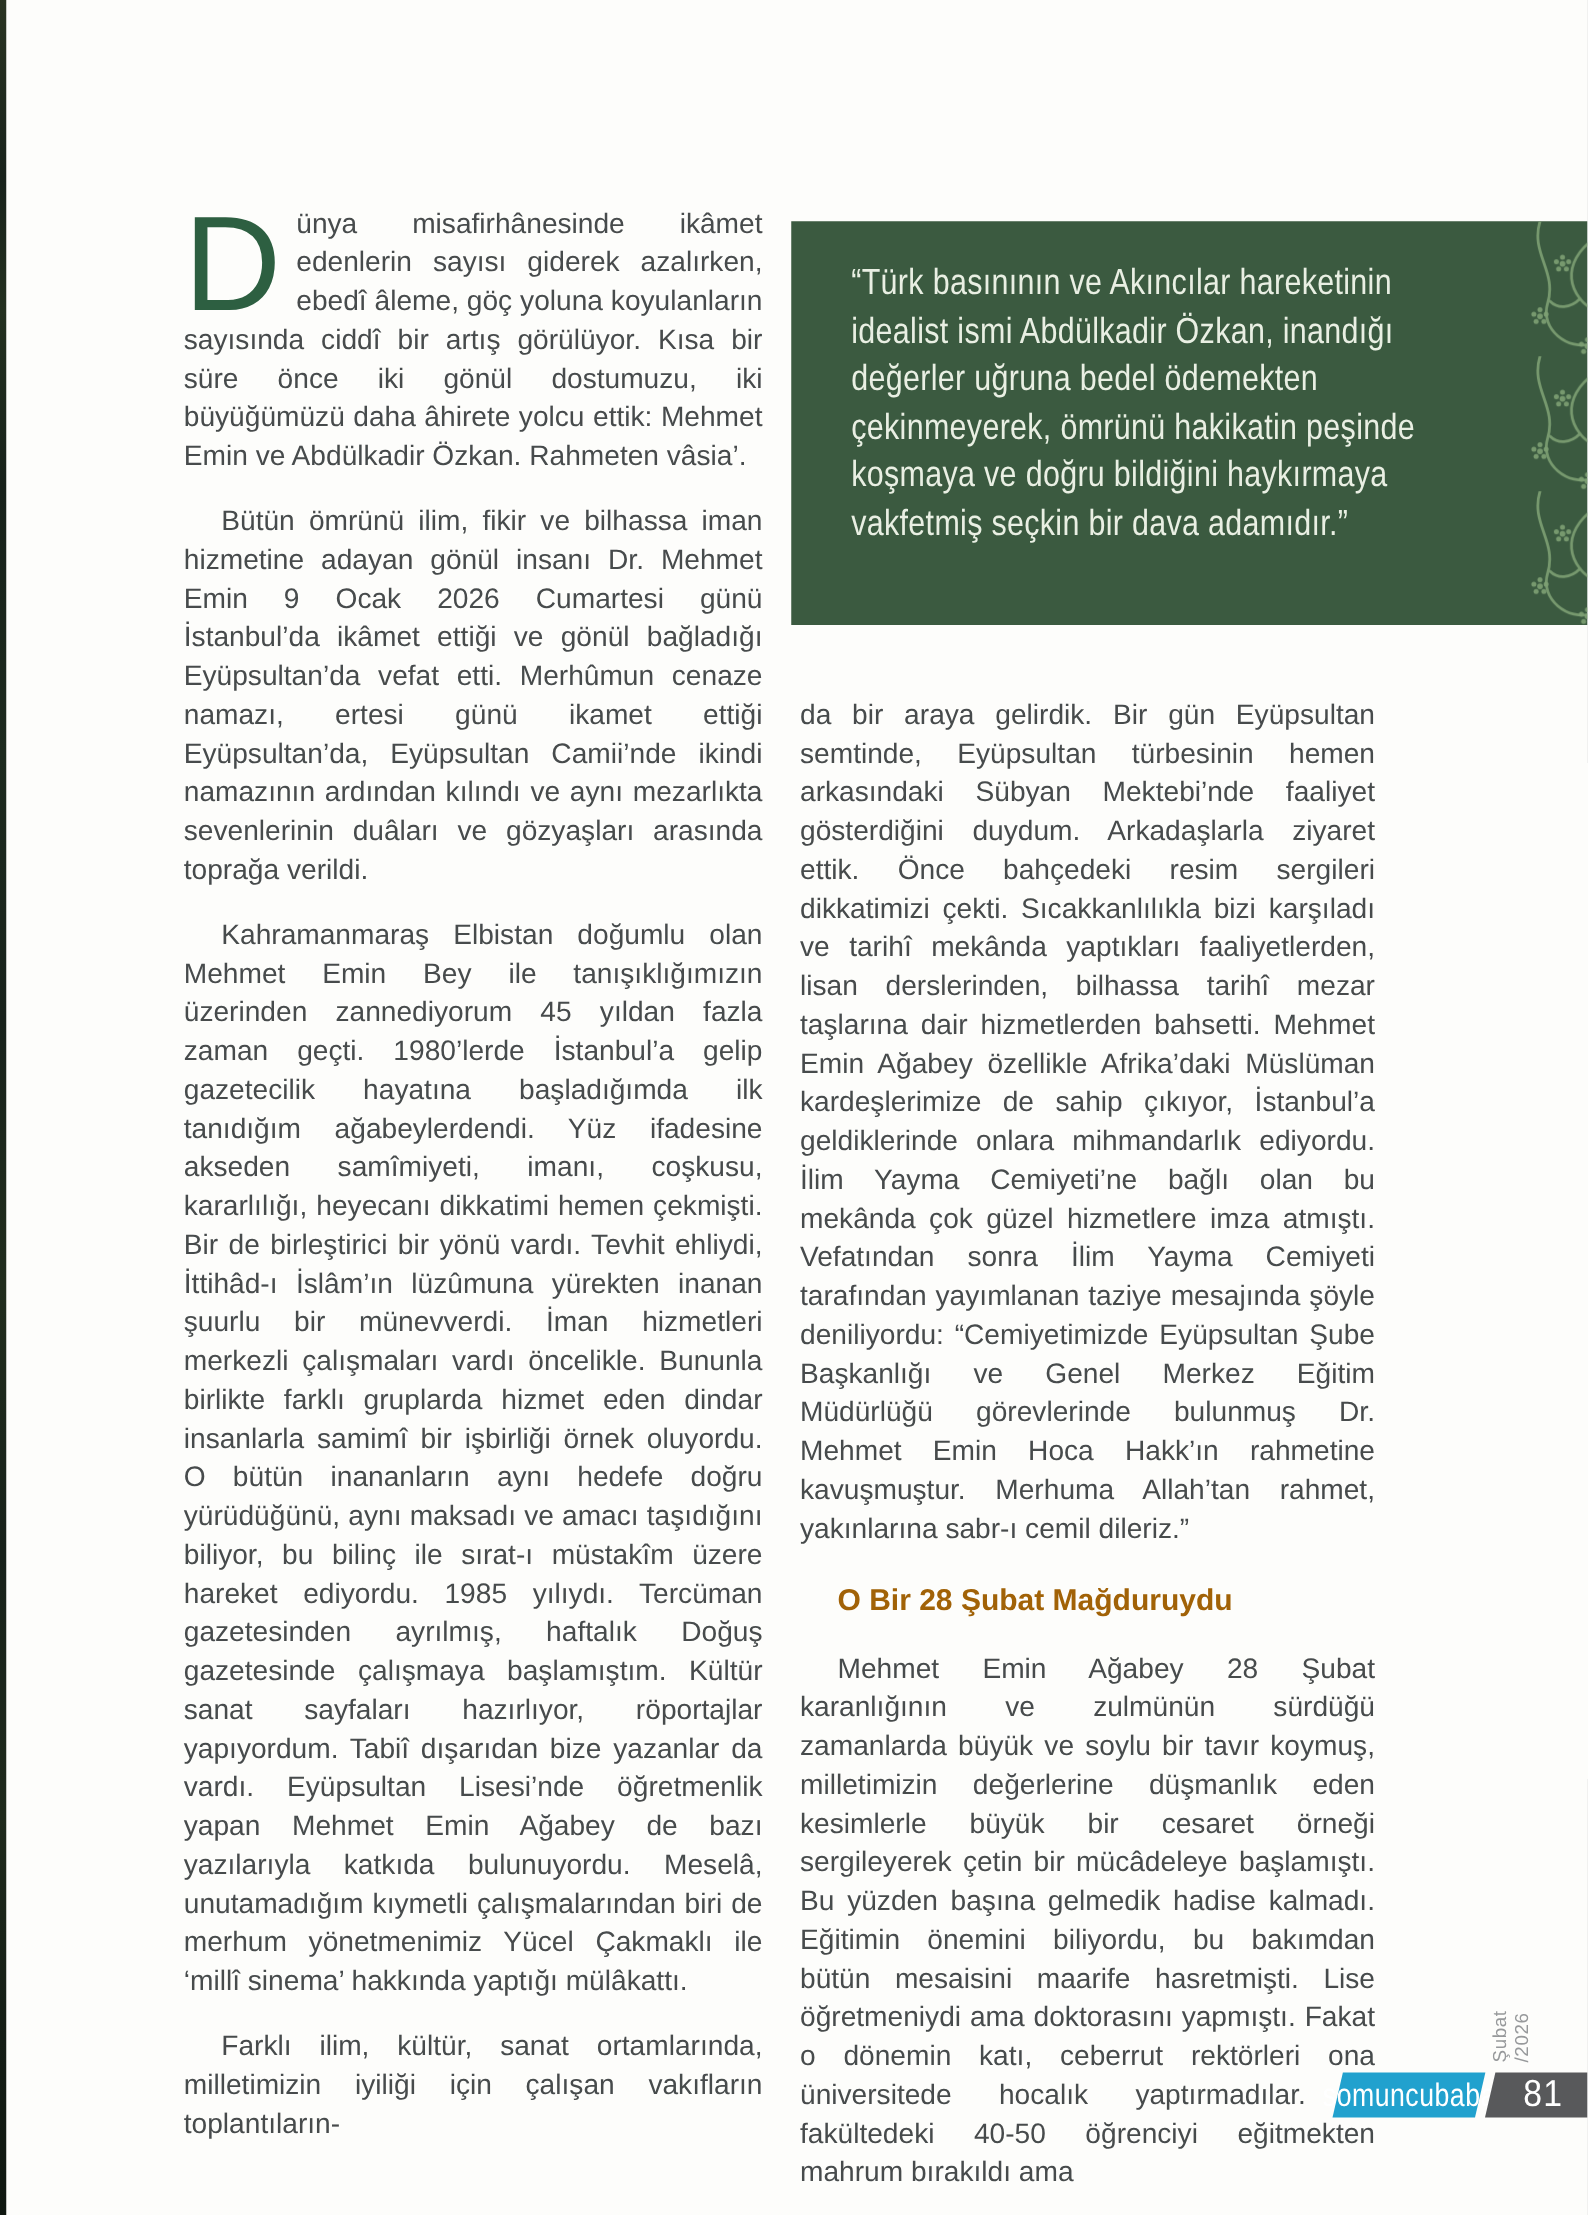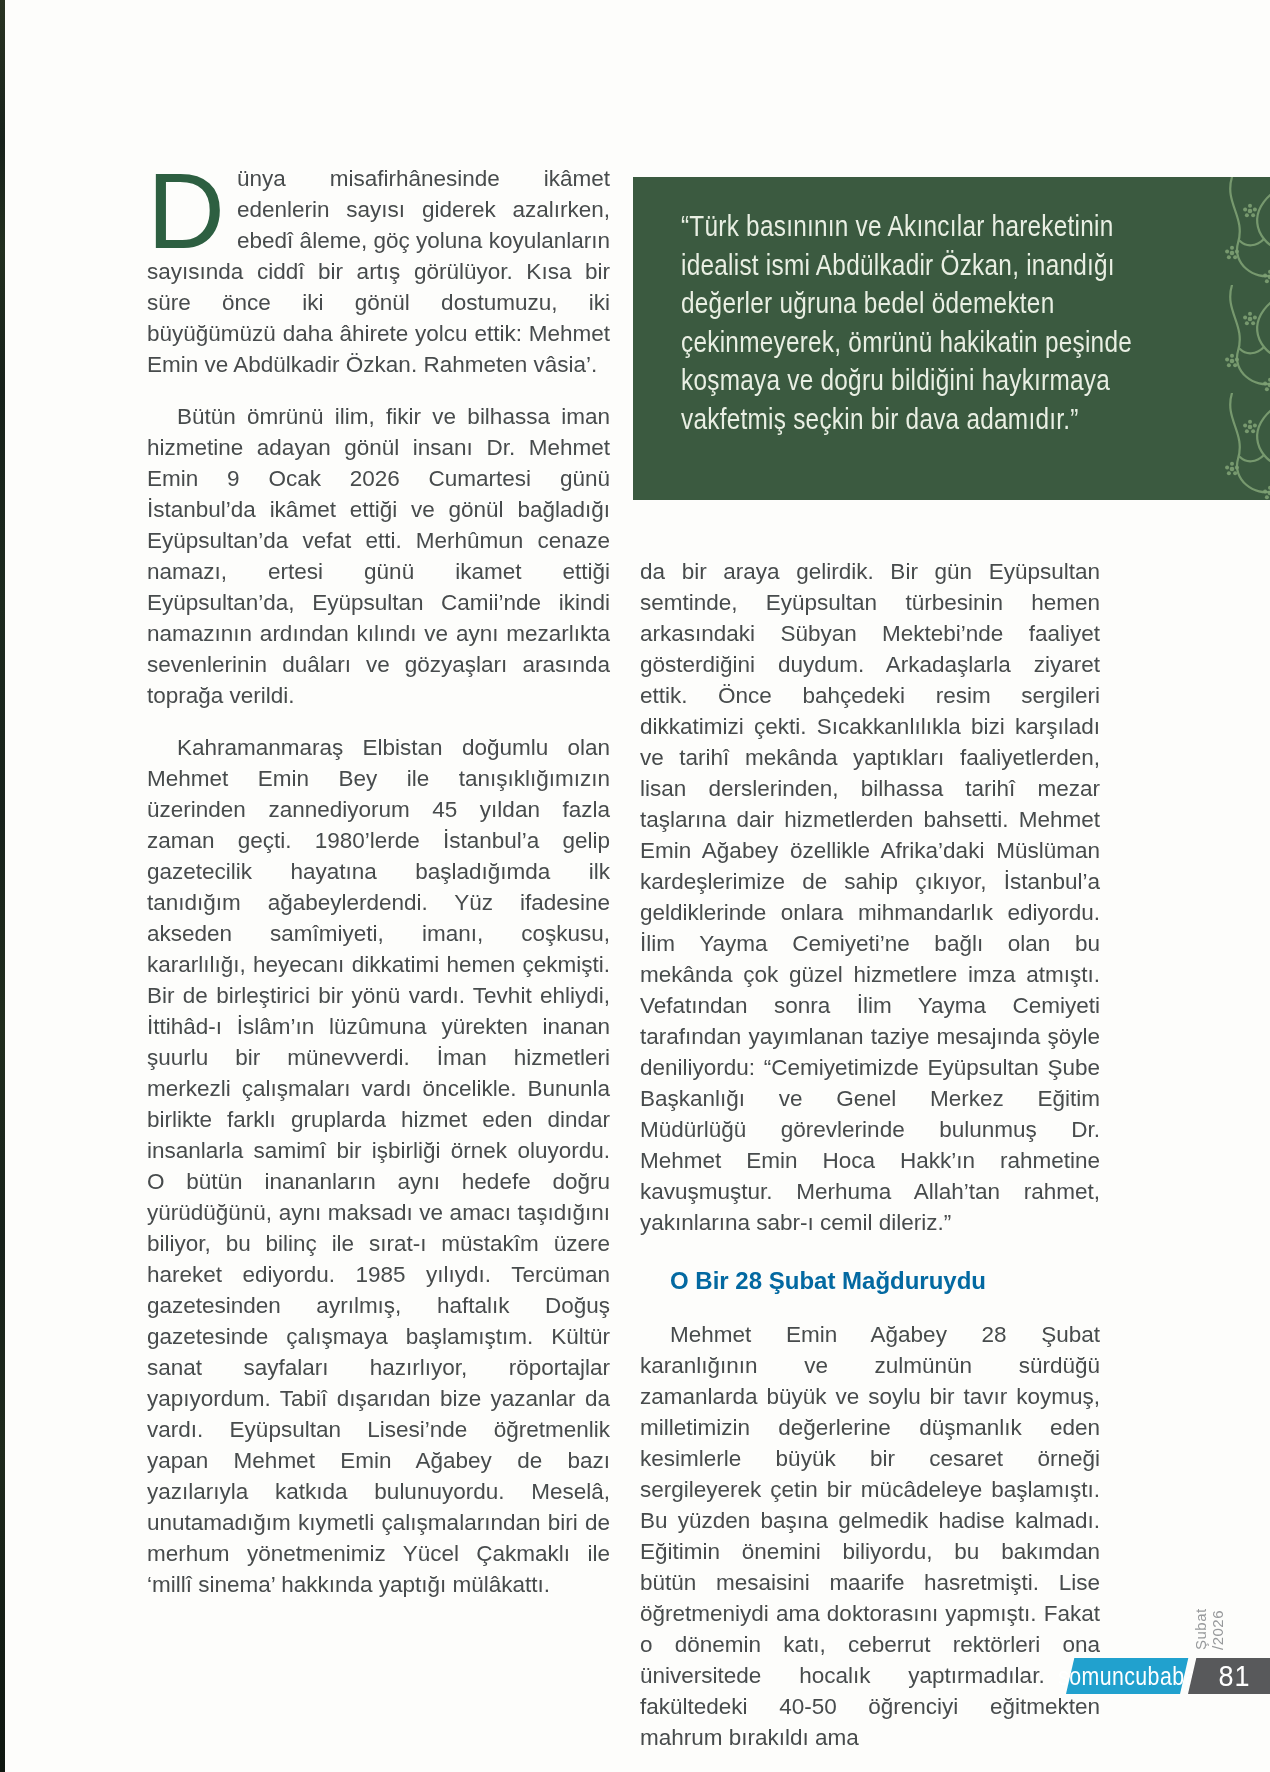--- a/index.html
+++ b/index.html
@@ -36,21 +36,21 @@
     padding-left:40px;
   }
   .ornament{position:absolute;right:0;top:0;height:100%;width:90px;display:block;}
   .quote-text{
     position:absolute;left:48px;top:30px;
     transform:scaleX(0.84);transform-origin:0 0;
     color:#e9efe3;font-size:29px;line-height:38.5px;letter-spacing:0.3px;
   }
   .quote-line{white-space:nowrap;}
   .subhead{
-    font-size:24px;font-weight:bold;color:#0369a1;
+    font-size:24px;font-weight:bold;color:#a16207;
     margin:27px 0 23px 30px;text-align:left;
   }
   .footer-brand{
     position:absolute;left:1066px;top:1658px;width:114px;height:36px;
     background:#21a1ce;
     transform:skewX(-13deg);transform-origin:0 100%;
     display:flex;align-items:center;justify-content:center;
   }
   .footer-brand .unskew{
     transform:skewX(13deg) scaleX(0.82);
@@ -78,20 +78,21 @@
 <body>
 
 <div class="page">
 
   <div class="edge-strip"></div>
 
   <div class="col col-left">
     <p class="para"><span class="dropcap">D</span><span>ünya misafirhânesinde ikâmet edenlerin sayısı giderek azalırken, ebedî âleme, göç yoluna koyulanların sayısında ciddî bir artış görülüyor. Kısa bir süre önce iki gönül dostumuzu, iki büyüğümüzü daha âhirete yolcu ettik: Mehmet Emin ve Abdülkadir Özkan. Rahmeten vâsia’.</span></p>
     <p class="para indent">Bütün ömrünü ilim, fikir ve bilhassa iman hizmetine adayan gönül insanı Dr. Mehmet Emin 9 Ocak 2026 Cumartesi günü İstanbul’da ikâmet ettiği ve gönül bağladığı Eyüpsultan’da vefat etti. Merhûmun cenaze namazı, ertesi günü ikamet ettiği Eyüpsultan’da, Eyüpsultan Camii’nde ikindi namazının ardından kılındı ve aynı mezarlıkta sevenlerinin duâları ve gözyaşları arasında toprağa verildi.</p>
     <p class="para indent">Kahramanmaraş Elbistan doğumlu olan Mehmet Emin Bey ile tanışıklığımızın üzerinden zannediyorum 45 yıldan fazla zaman geçti. 1980’lerde İstanbul’a gelip gazetecilik hayatına başladığımda ilk tanıdığım ağabeylerdendi. Yüz ifadesine akseden samîmiyeti, imanı, coşkusu, kararlılığı, heyecanı dikkatimi hemen çekmişti. Bir de birleştirici bir yönü vardı. Tevhit ehliydi, İttihâd-ı İslâm’ın lüzûmuna yürekten inanan şuurlu bir münevverdi. İman hizmetleri merkezli çalışmaları vardı öncelikle. Bununla birlikte farklı gruplarda hizmet eden dindar insanlarla samimî bir işbirliği örnek oluyordu. O bütün inananların aynı hedefe doğru yürüdüğünü, aynı maksadı ve amacı taşıdığını biliyor, bu bilinç ile sırat-ı müstakîm üzere hareket ediyordu. 1985 yılıydı. Tercüman gazetesinden ayrılmış, haftalık Doğuş gazetesinde çalışmaya başlamıştım. Kültür sanat sayfaları hazırlıyor, röportajlar yapıyordum. Tabiî dışarıdan bize yazanlar da vardı. Eyüpsultan Lisesi’nde öğretmenlik yapan Mehmet Emin Ağabey de bazı yazılarıyla katkıda bulunuyordu. Meselâ, unutamadığım kıymetli çalışmalarından biri de merhum yönetmenimiz Yücel Çakmaklı ile ‘millî sinema’ hakkında yaptığı mülâkattı.</p>
+    <p class="para indent">Farklı ilim, kültür, sanat ortamlarında, milletimizin iyiliği için çalışan vakıfların toplantıların-</p>
   </div>
 
   <div class="quote-box">
     <svg class="ornament" width="90" height="323" viewBox="0 0 90 323" xmlns="http://www.w3.org/2000/svg">
       <defs>
         <g id="fl" fill="#7da073" stroke="none">
           <circle cx="0" cy="0" r="2.3"></circle>
           <circle cx="0" cy="-5.2" r="2"></circle>
           <circle cx="4.9" cy="-1.6" r="2"></circle>
           <circle cx="3.1" cy="4.2" r="2"></circle>

